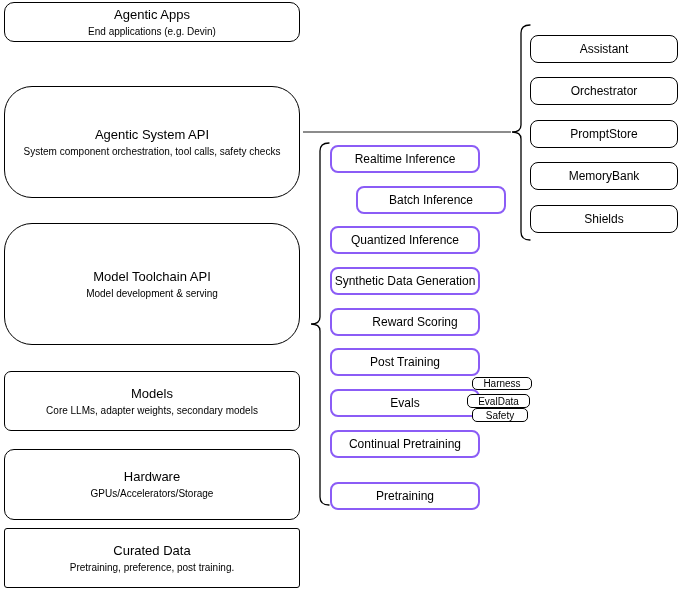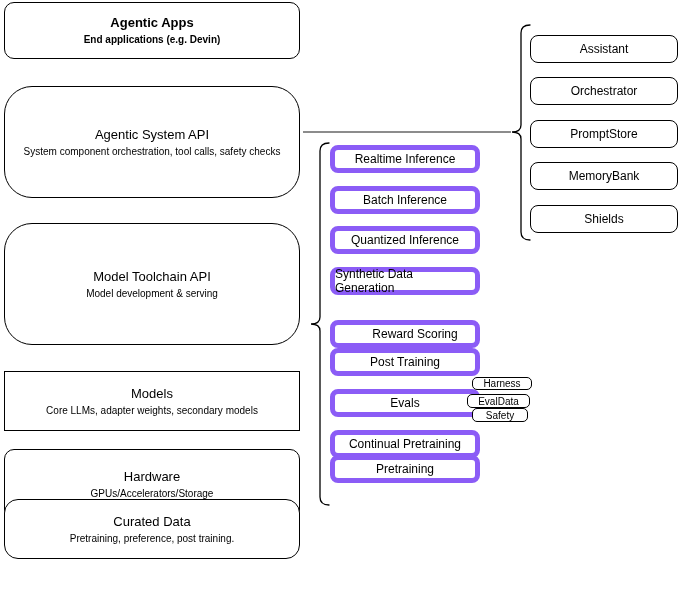--- a/index.html
+++ b/index.html
@@ -33,21 +33,21 @@
     box-sizing: border-box;
     z-index: 2;
   }
   .node .t { font-size: 13px; line-height: 15px; }
   .node .s { font-size: 10px; line-height: 12px; }
   .sbox {
     position: absolute;
     left: 330px;
     width: 150px;
     height: 28px;
-    border: 5px solid #8b5cf6;
+    border: 2px solid #8b5cf6;
     border-radius: 8px;
     background: #ffffff;
     display: flex;
     align-items: center;
     justify-content: center;
     font-size: 12px;
     box-sizing: border-box;
     z-index: 2;
   }
   .rbox {
@@ -83,59 +83,59 @@
 <body>
 
 <div class="canvas">
 
   <svg class="overlay" viewBox="0 0 682 591" xmlns="http://www.w3.org/2000/svg">
     <line x1="303" y1="132" x2="511" y2="132" stroke="#8c8c8c" stroke-width="2"></line>
     <path d="M 530 25 Q 521 25 521 33 L 521 125 Q 521 132 512 132 Q 521 132 521 139 L 521 232 Q 521 240 530 240" fill="none" stroke="#000000" stroke-width="1.3" stroke-linecap="round"></path>
     <path d="M 329 143 Q 320 143 320 151 L 320 317 Q 320 324 311 324 Q 320 324 320 331 L 320 497 Q 320 505 329 505" fill="none" stroke="#000000" stroke-width="1.3" stroke-linecap="round"></path>
   </svg>
 
-  <div class="node" style="top:2px;height:57px;border-radius:10px;font-weight:bold;">
+  <div class="node" style="top:2px;height:40px;border-radius:10px;">
     <div class="t">Agentic Apps</div>
     <div class="s">End applications (e.g. Devin)</div>
   </div>
 
   <div class="node" style="top:86px;height:112px;border-radius:28px;">
     <div class="t">Agentic System API</div>
     <div class="s">System component orchestration, tool calls, safety checks</div>
   </div>
 
   <div class="node" style="top:223px;height:122px;border-radius:28px;">
     <div class="t">Model Toolchain API</div>
     <div class="s">Model development &amp; serving</div>
   </div>
 
-  <div class="node" style="top:371px;height:60px;border-radius:0;">
+  <div class="node" style="top:371px;height:60px;border-radius:7px;">
     <div class="t">Models</div>
     <div class="s">Core LLMs, adapter weights, secondary models</div>
   </div>
 
   <div class="node" style="top:449px;height:71px;border-radius:10px;">
     <div class="t">Hardware</div>
     <div class="s">GPUs/Accelerators/Storage</div>
   </div>
 
-  <div class="node" style="top:499px;height:60px;border-radius:14px;">
+  <div class="node" style="top:528px;height:60px;border-radius:3px;">
     <div class="t">Curated Data</div>
     <div class="s">Pretraining, preference, post training.</div>
   </div>
 
   <div class="sbox" style="top:145px;">Realtime Inference</div>
-  <div class="sbox" style="top:186px;">Batch Inference</div>
+  <div class="sbox" style="top:186px;margin-left:26px;">Batch Inference</div>
   <div class="sbox" style="top:226px;text-align:right;">Quantized Inference</div>
   <div class="sbox" style="top:267px;">Synthetic Data Generation</div>
-  <div class="sbox" style="top:320px;padding-left:20px;">Reward Scoring</div>
+  <div class="sbox" style="top:308px;padding-left:20px;">Reward Scoring</div>
   <div class="sbox" style="top:348px;">Post Training</div>
   <div class="sbox" style="top:389px;">Evals</div>
   <div class="sbox" style="top:430px;">Continual Pretraining</div>
-  <div class="sbox" style="top:455px;">Pretraining</div>
+  <div class="sbox" style="top:482px;">Pretraining</div>
 
   <div class="pill" style="left:472px;top:377px;width:60px;height:13px;">Harness</div>
   <div class="pill" style="left:467px;top:394px;width:63px;height:14px;">EvalData</div>
   <div class="pill" style="left:472px;top:408px;width:56px;height:14px;">Safety</div>
 
   <div class="rbox" style="top:35px;">Assistant</div>
   <div class="rbox" style="top:77px;">Orchestrator</div>
   <div class="rbox" style="top:120px;">PromptStore</div>
   <div class="rbox" style="top:162px;">MemoryBank</div>
   <div class="rbox" style="top:205px;">Shields</div>

